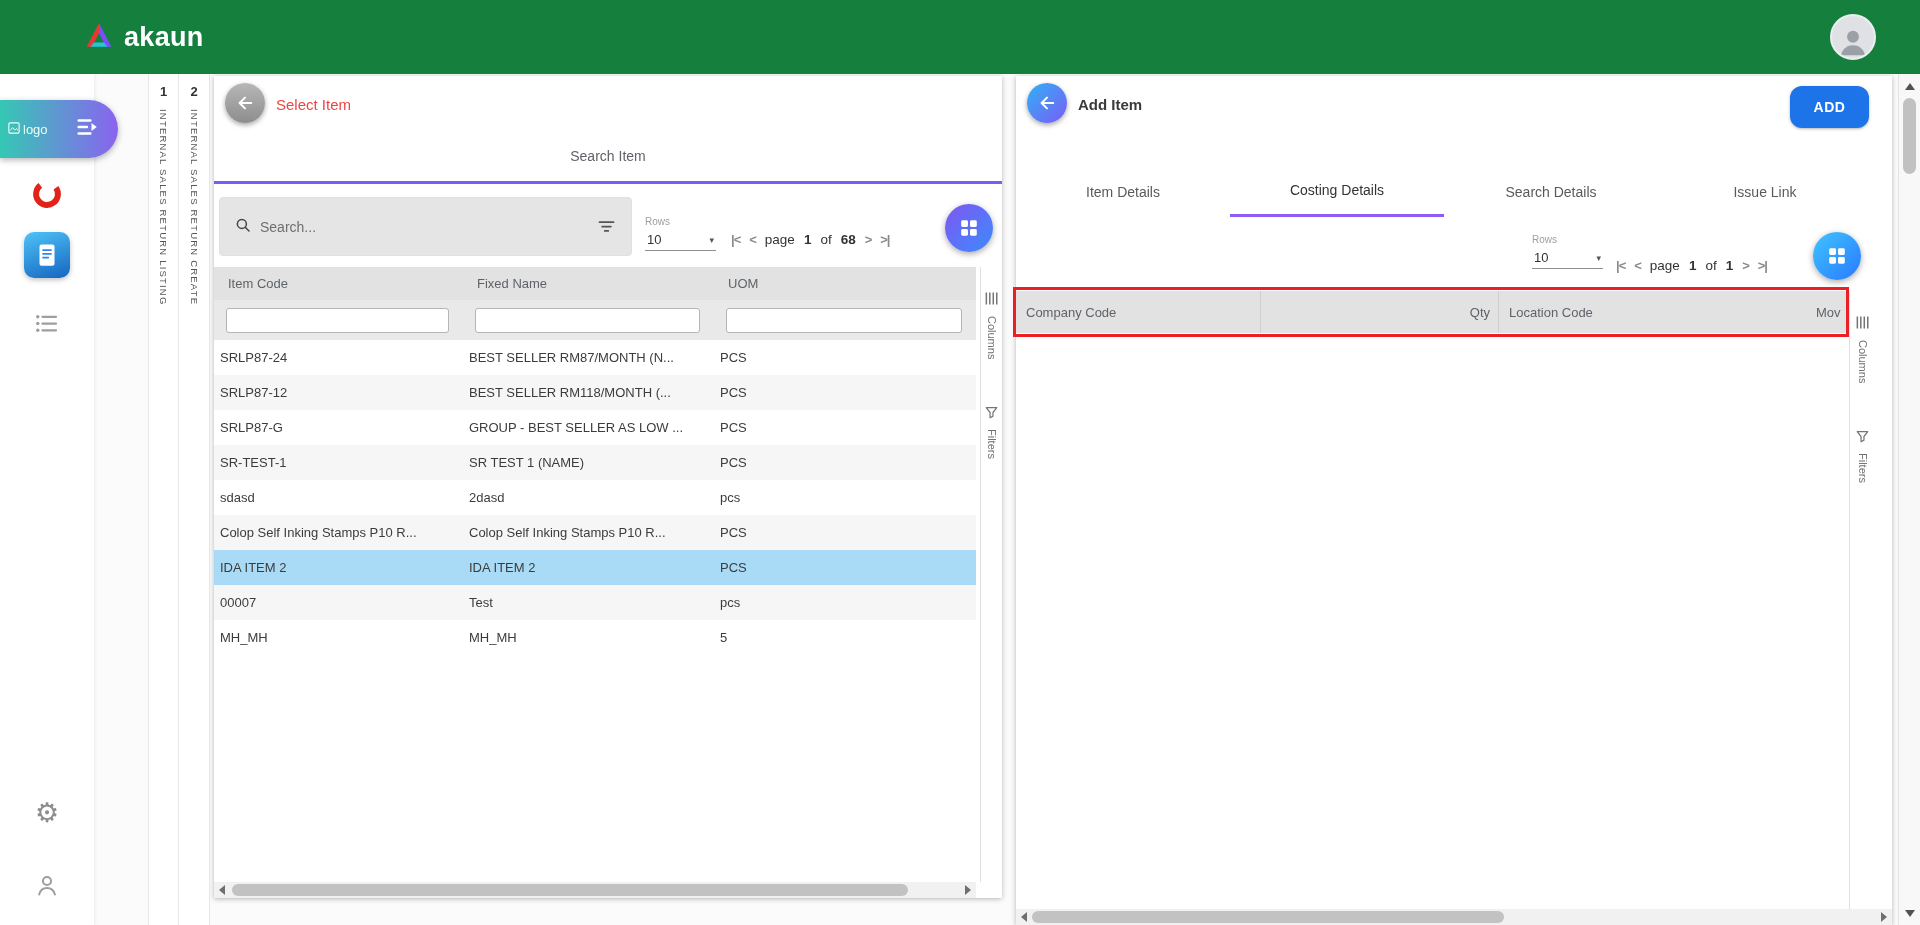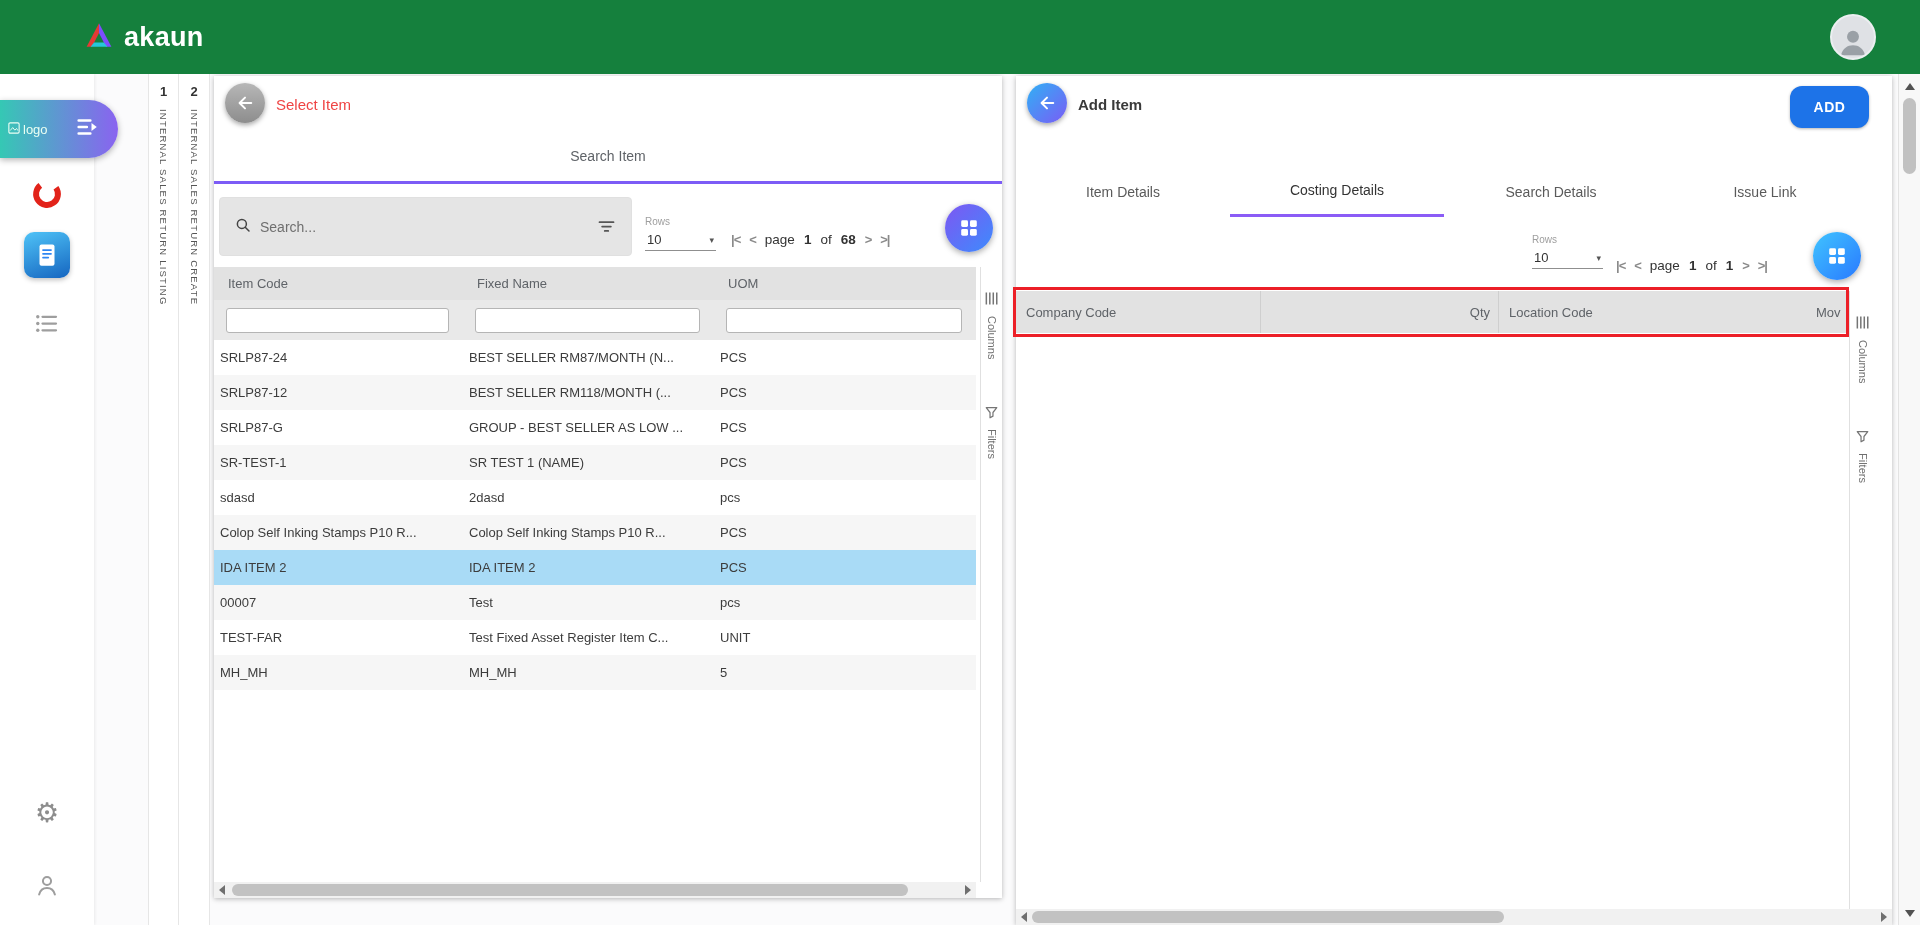--- a/index.html
+++ b/index.html
@@ -325,25 +325,20 @@
           <div class="tc c1">IDA ITEM 2</div>
           <div class="tc c2">IDA ITEM 2</div>
           <div class="tc c3">PCS</div>
         </div>
       <div class="trow">
           <div class="tc c1">00007</div>
           <div class="tc c2">Test</div>
           <div class="tc c3">pcs</div>
         </div>
       <div class="trow">
-          <div class="tc c1">TEST-FAR</div>
-          <div class="tc c2">Test Fixed Asset Register Item C...</div>
-          <div class="tc c3">UNIT</div>
-        </div>
-      <div class="trow">
           <div class="tc c1">MH_MH</div>
           <div class="tc c2">MH_MH</div>
           <div class="tc c3">5</div>
         </div>
     </div>
 
     <div class="rail lp-rail">
       <div class="rail-group">
         <span>
           <svg viewBox="0 0 16 16" width="15" height="15">

